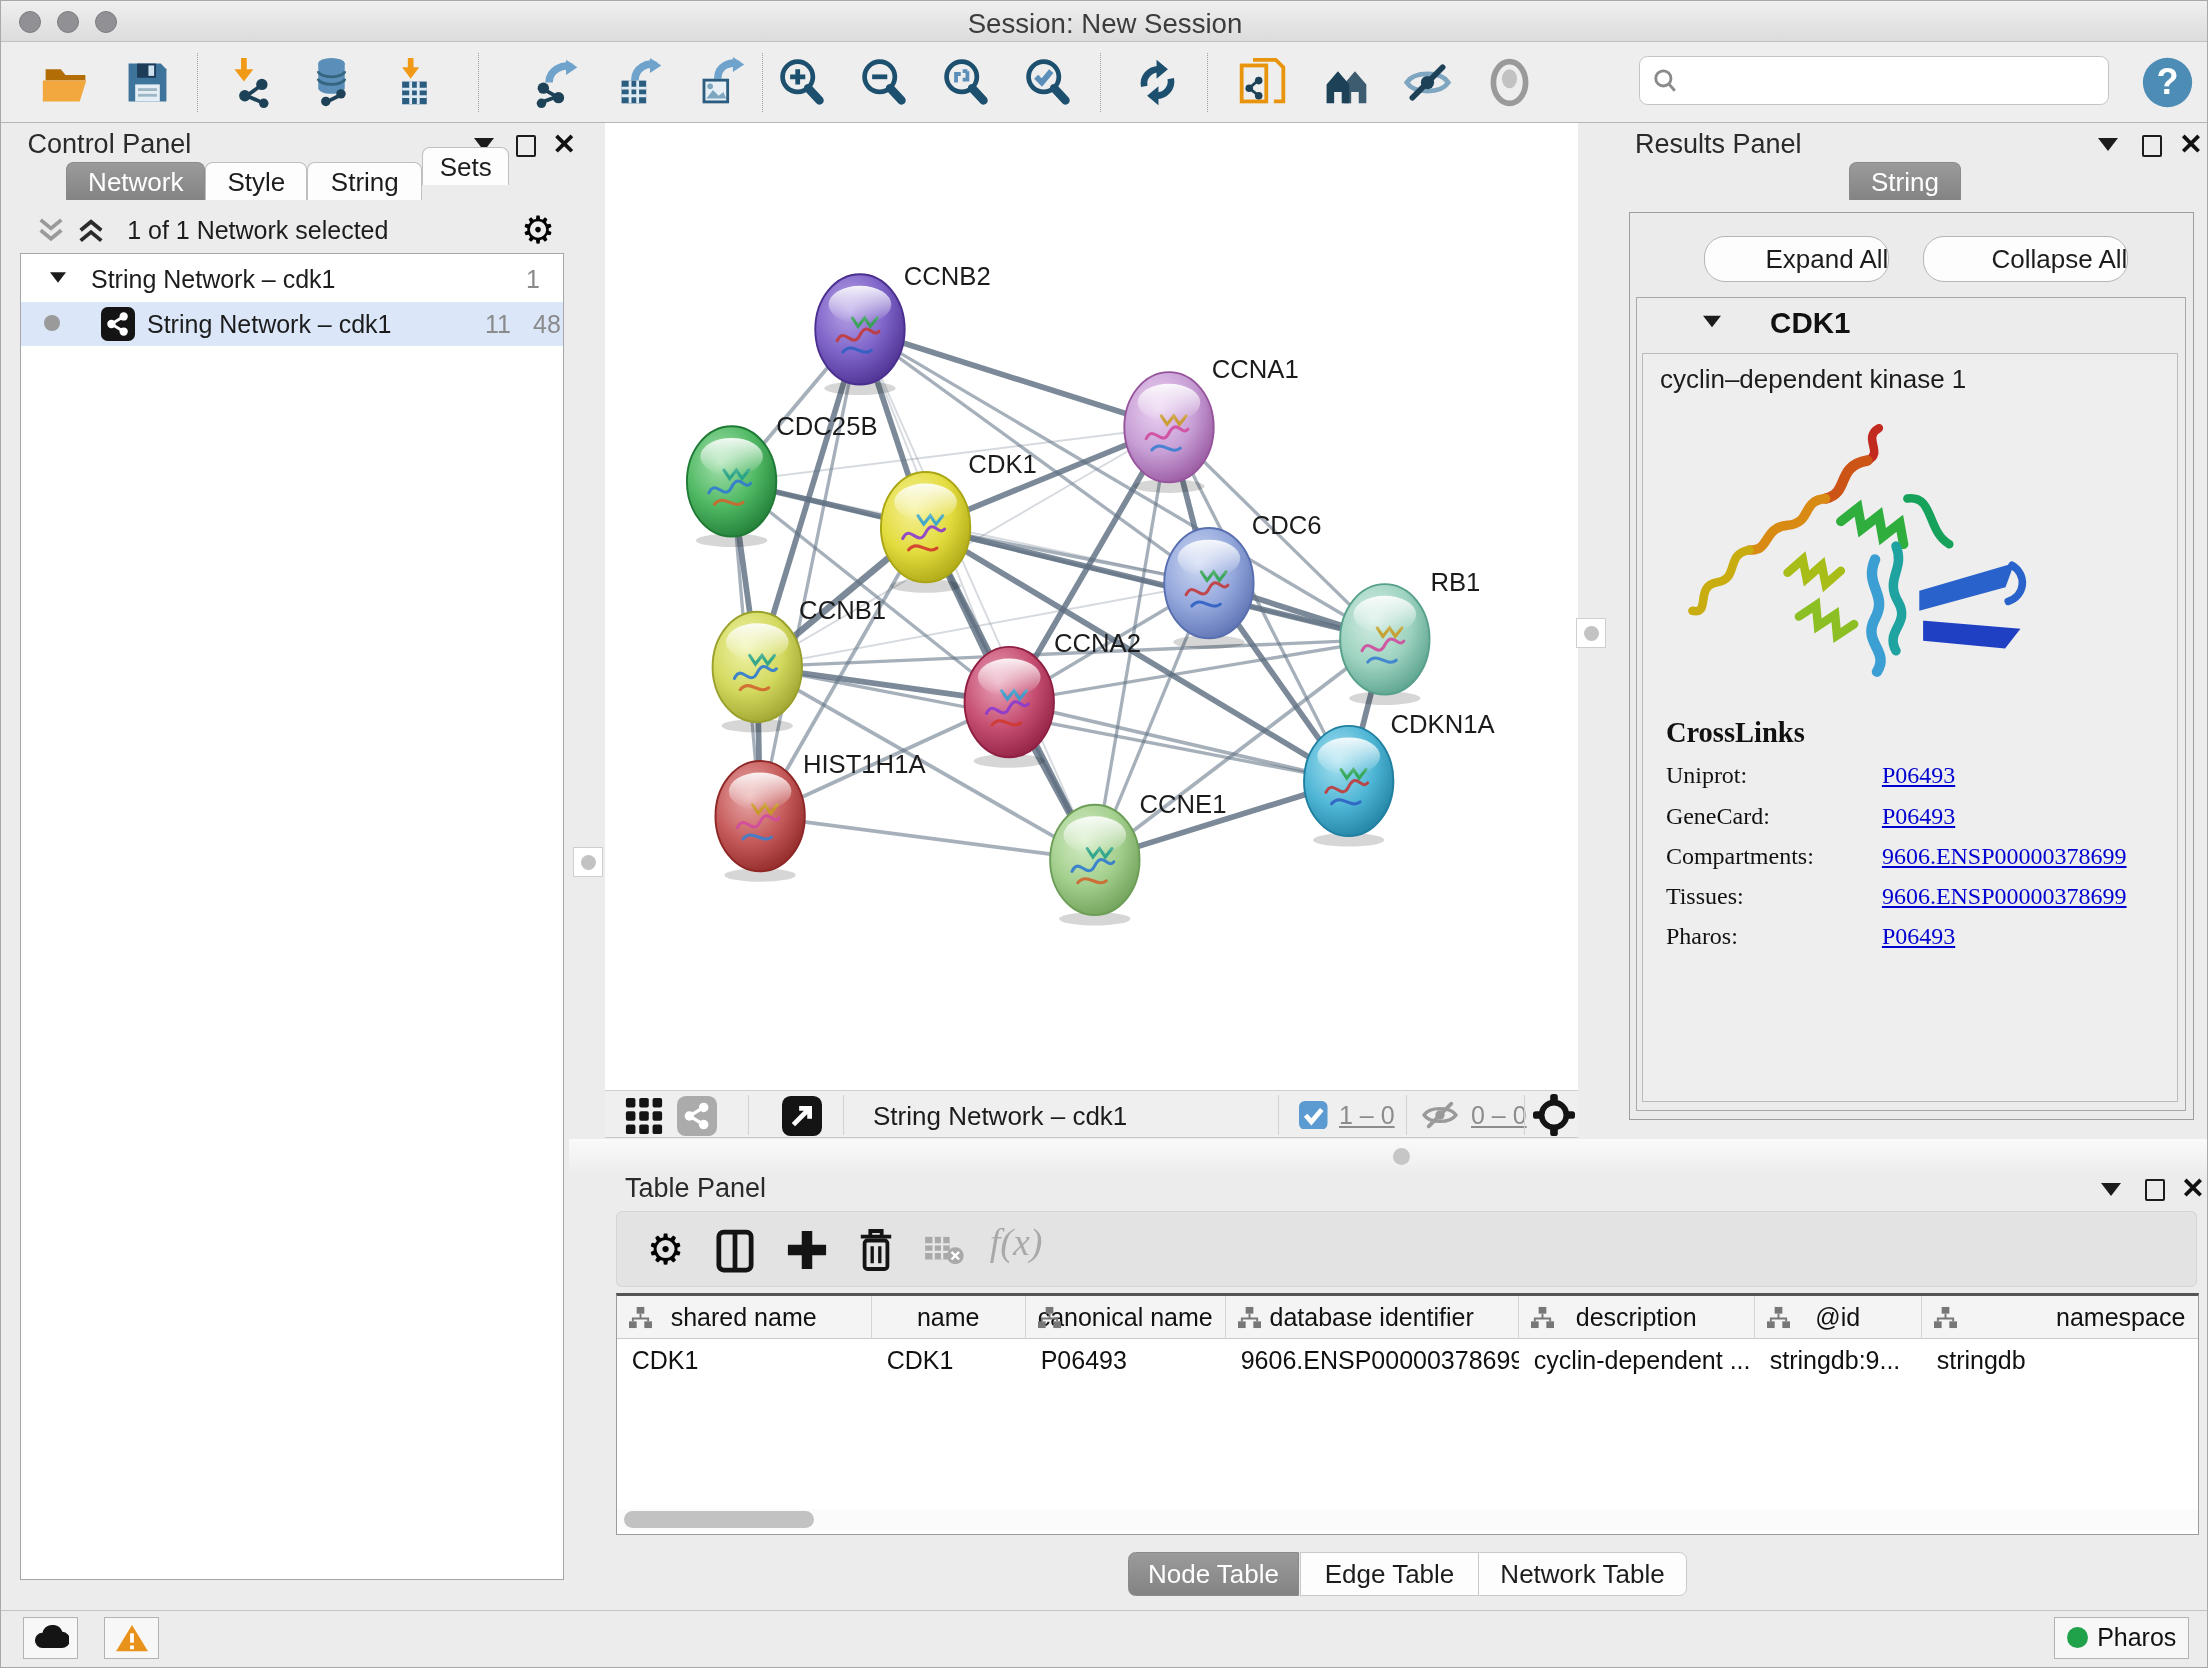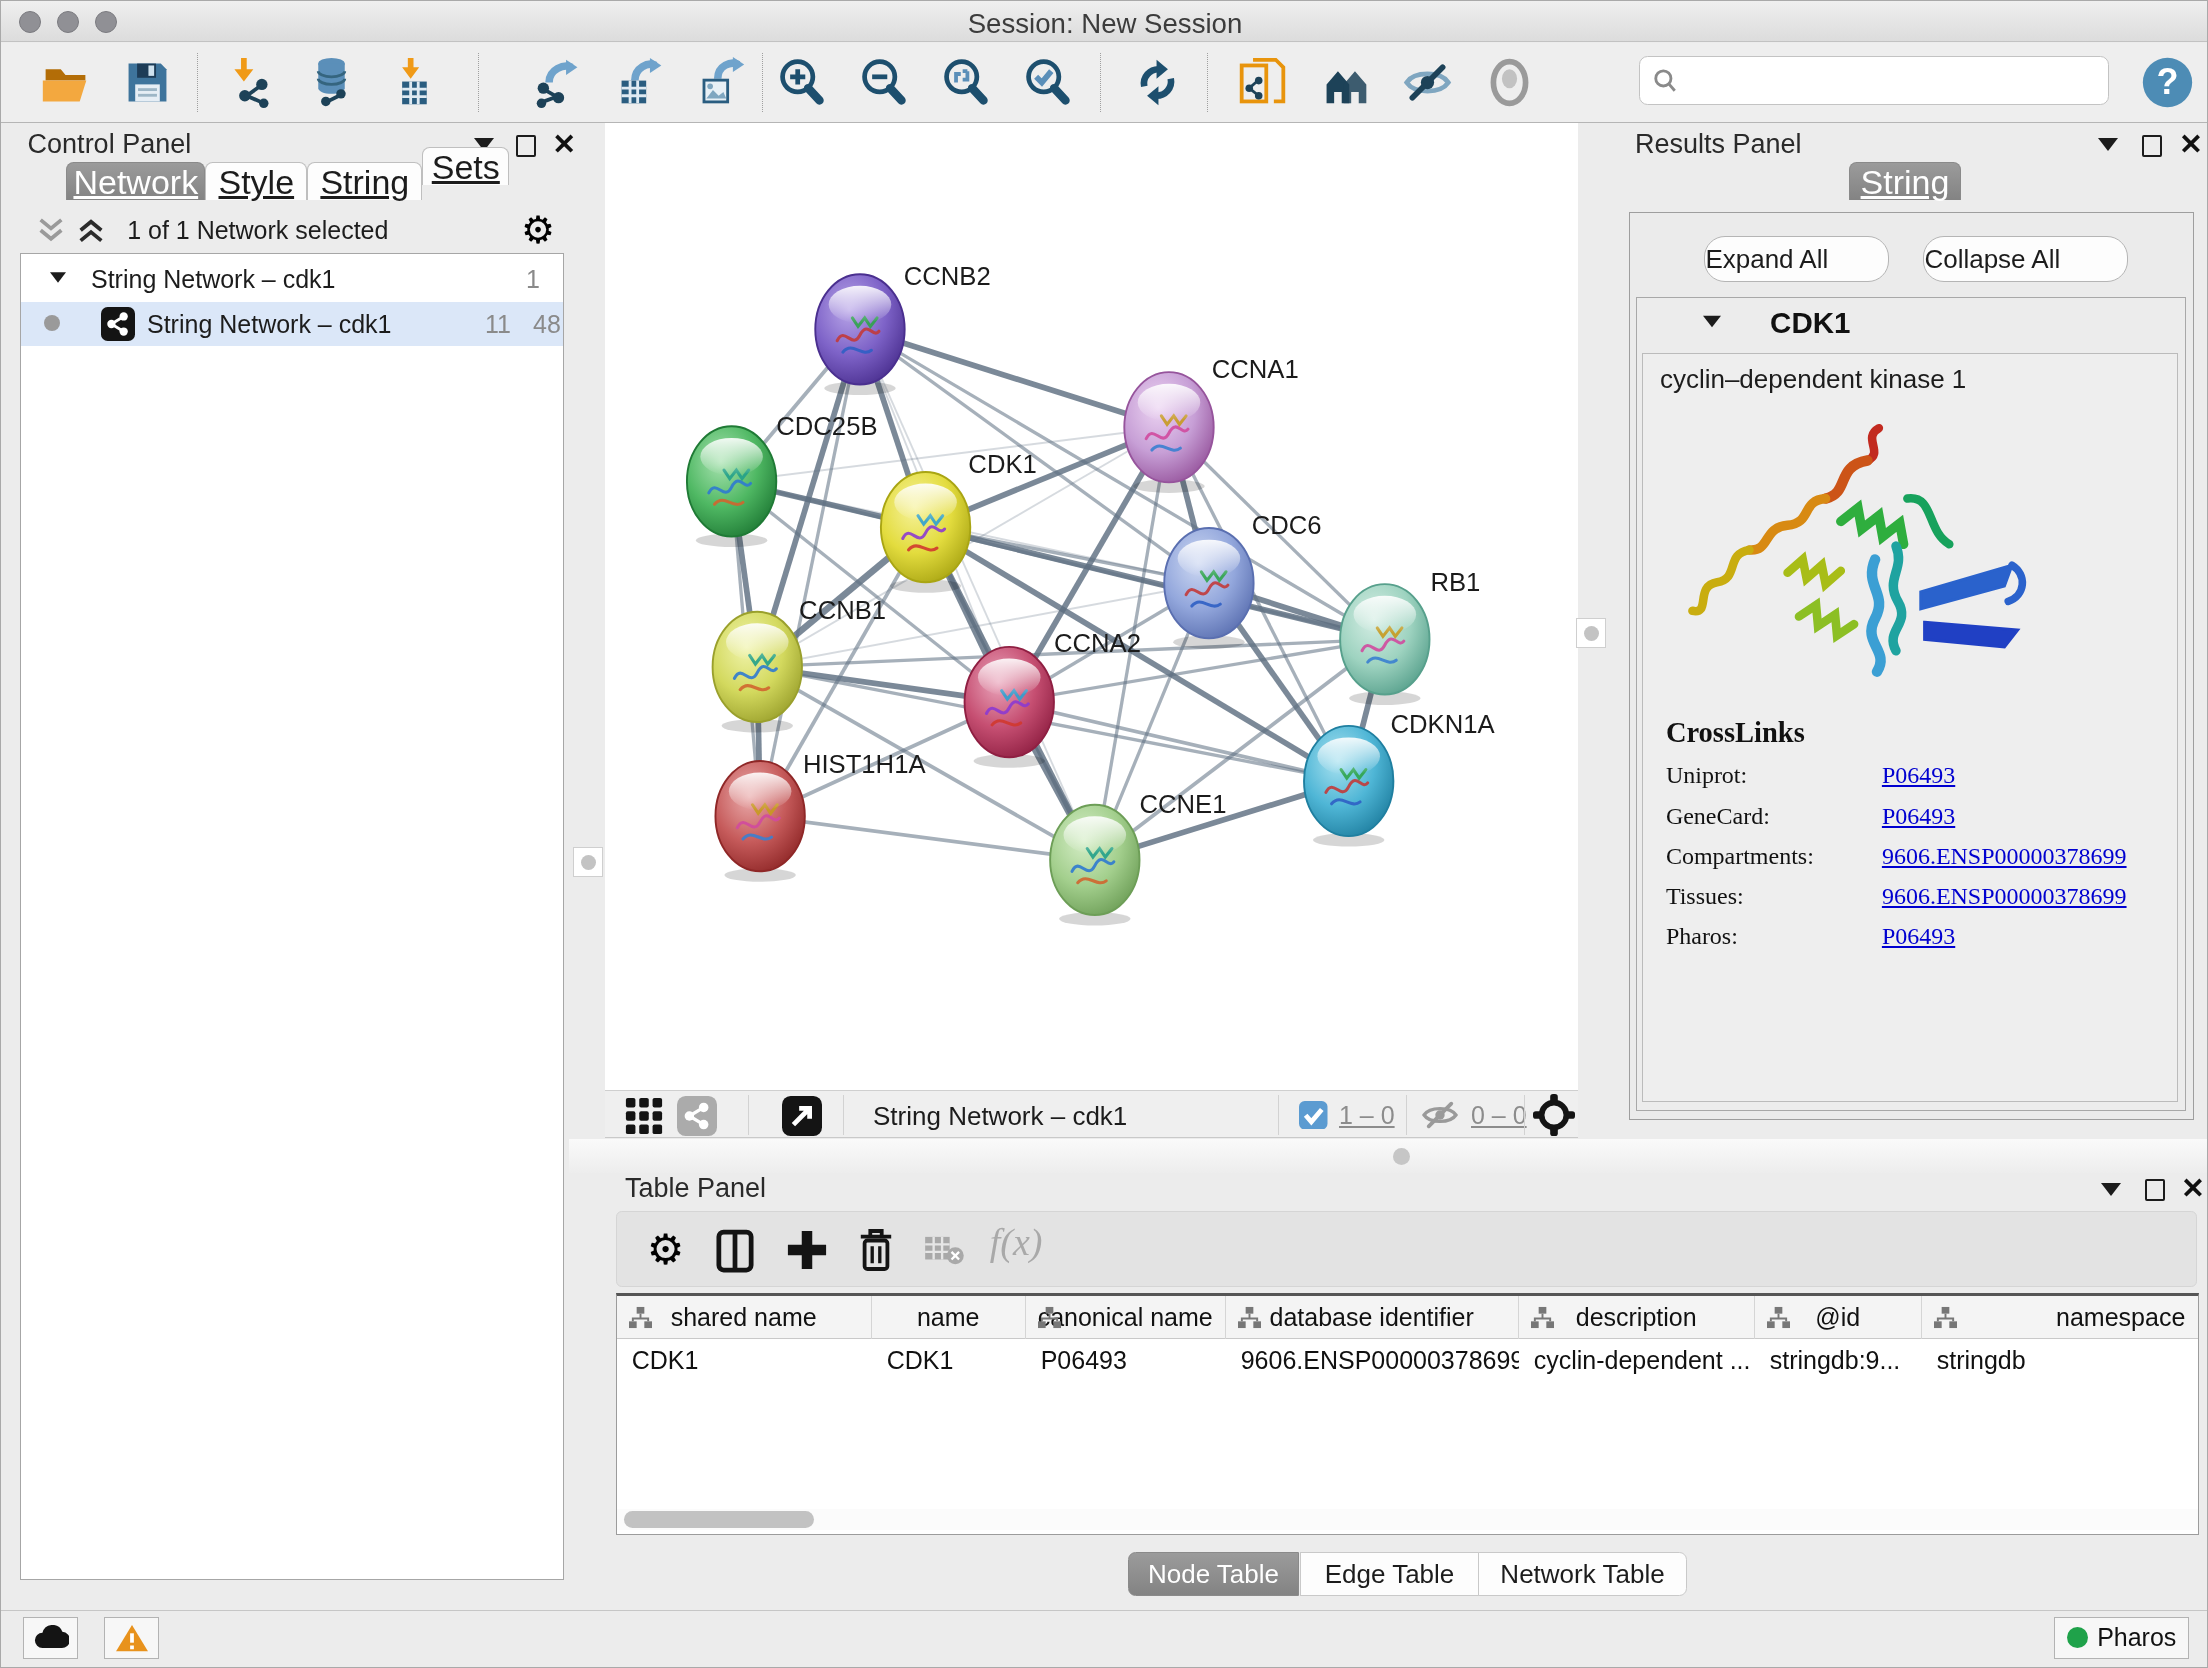--- a/index.html
+++ b/index.html
@@ -31,21 +31,21 @@
   
   .phead-title { position:absolute; font-size:27px; color:#2a2a2a; }
   .tri-down { width:0; height:0; border-left:10.5px solid transparent; border-right:10.5px solid transparent;
               border-top:13.3px solid #1c1c1c; display:inline-block; }
   .float-box { width:20px; height:22px; border:2.9px solid #1c1c1c; border-radius:1.9px; display:inline-block; }
   .close-x { font-size:28.5px; font-weight:bold; color:#111; line-height:1; display:inline-block; }
 
   
   .tab { position:absolute; height:38px; background:#fdfdfd; border:1px solid #bfbfbf;
          border-bottom:none; border-radius:7.6px 7.6px 0 0; text-align:center;
-         font-size:34px; color:#1c1c1c; line-height:38px;text-decoration:underline; }
+         font-size:26px; color:#1c1c1c; line-height:38px; }
   .tab.active { background:linear-gradient(#9b9b9b,#838383); color:#ffffff; border-color:#8a8a8a; }
 
   
   #control-panel { position:absolute; left:13.3px; top:126px; width:554px; height:1454px; }
   #cp-selrow { position:absolute; left:0; top:81px; width:554px; height:46px; }
   #cp-selrow .sel-label { position:absolute; left:0; right:67px; text-align:center; font-size:25px; color:#1c1c1c; top:7.6px;}
   #cp-tree { position:absolute; left:5.7px; top:126px; width:544px; height:1327px;
              background:#ffffff; border:1.9px solid #a6a6a6; }
   .tree-row { position:absolute; left:0; width:100%; height:44px; font-size:25px; color:#1c1c1c; }
   .tree-row.selected { background:#dbe7f8; }
@@ -66,21 +66,21 @@
   #strip { position:absolute; left:568px; top:1138px; width:1641px; height:34px;
            background:linear-gradient(#fafafa,#ededed); }
   #strip-dot { position:absolute; left:1392px; top:1147px; width:17px; height:17px;
                border-radius:50%; background:#c6c6c6; }
 
   
   #results-panel { position:absolute; left:1617px; top:126px; width:582px; height:1010px; }
   #rp-box { position:absolute; left:11.4px; top:85px; width:565px; height:908px;
             background:#ebebeb; border:1.9px solid #9e9e9e; }
   .rp-btn { position:absolute; top:23px; height:46px; background:#fdfdfd; border:1px solid #b5b5b5;
-            border-radius:21px; font-size:26px; color:#1c1c1c; text-align:left; line-height:44px; }
+            border-radius:21px; font-size:26px; color:#1c1c1c; text-align:right; line-height:44px; }
   #cdk-box { position:absolute; left:5.7px; top:84px; width:550px; height:814px;
              background:#ececec; border:1.9px solid #a8a8a8; }
   #cdk-inner { position:absolute; left:4.8px; top:55px; width:536px; height:749px;
                background:#eeeeee; border:1px solid #bbbbbb; }
   #crosslinks { position:absolute; left:23px; top:363px; font-family:"Liberation Serif", serif; }
   #crosslinks h3 { font-size:28.5px; color:#111; margin-bottom:13.3px; font-family:"Liberation Serif", serif;}
   .clrow { display:flex; margin-bottom:13.3px; font-size:24px;gap:35px; }
   .cllabel { width:181px; color:#111; }
   .clvalue { color:#0000d0; text-decoration:underline; }
 

